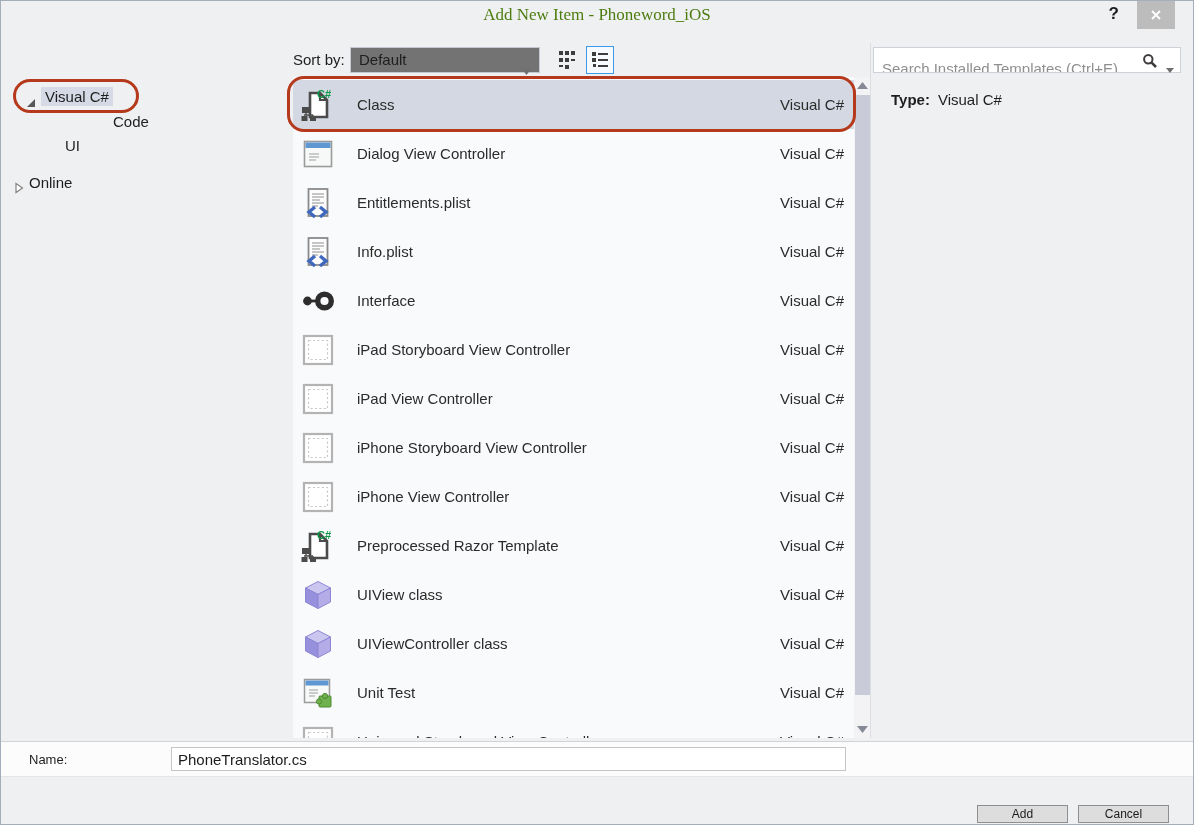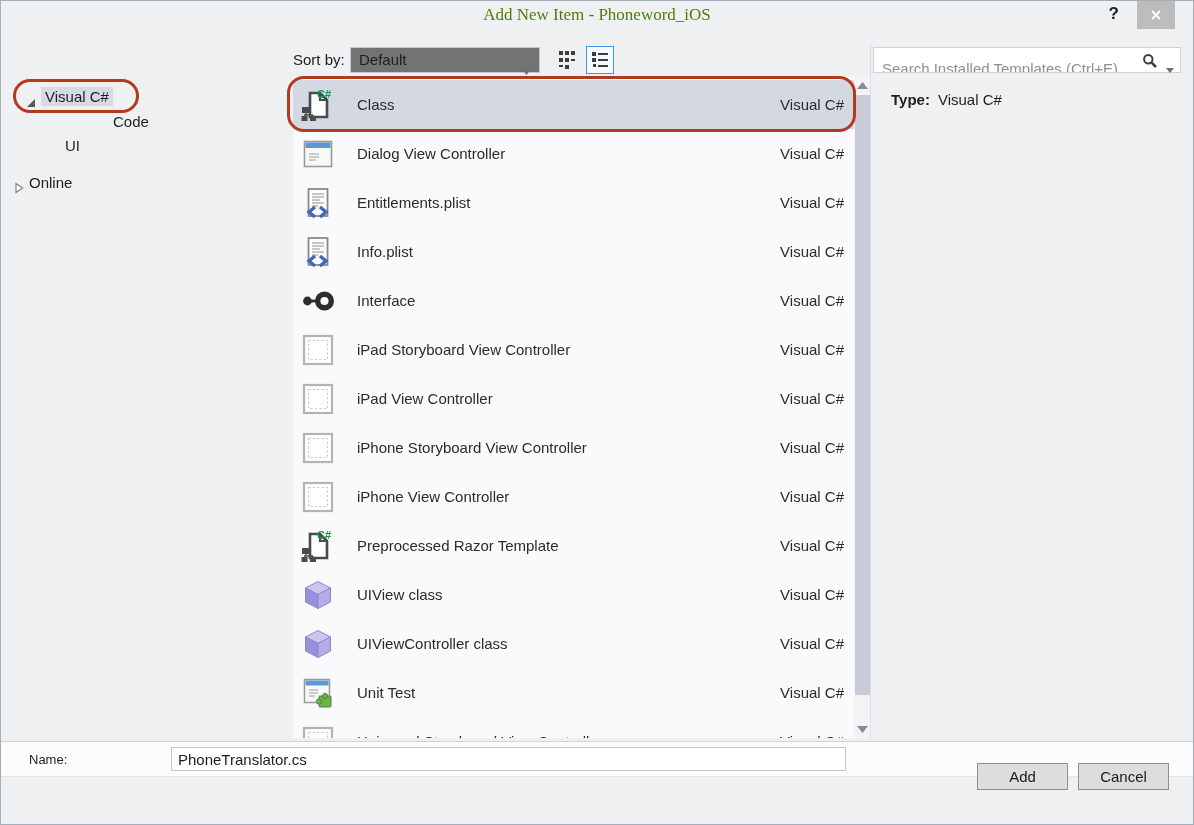--- a/index.html
+++ b/index.html
@@ -57,22 +57,22 @@
   .type-line{position:absolute;left:890px;top:90px;font-size:15px;}
   .type-line b{font-weight:bold;}
   .type-line span{margin-left:8px;}
   .descr{position:absolute;left:890px;top:120px;width:235px;font-size:15px;line-height:20px;color:#1e1e1e;}
   
   .name-strip{position:absolute;left:0;right:0;top:740px;height:36px;background:#fcfcfd;
       border-top:1px solid #d2d3d6;border-bottom:1px solid #e4e5e8;}
   .name-label{position:absolute;left:28px;top:747px;font-size:13px;line-height:24px;text-align:right;}
   .name-input{position:absolute;left:170px;top:746px;width:675px;height:24px;border:1px solid #c6c6c6;
       font-family:"Liberation Sans",sans-serif;font-size:15px;color:#1c1c1c;padding:0 6px;outline:0;}
-  .btn{position:absolute;top:762px;width:91px;height:27px;background:#dddddd;border:1px solid #8f8f8f;
-      font-family:"Liberation Sans",sans-serif;font-size:15px;color:#1b1b1b;cursor:default;}
+  .btn{position:absolute;top:804px;width:91px;height:18px;background:#dddddd;border:1px solid #8f8f8f;
+      font-family:"Liberation Sans",sans-serif;font-size:12px;color:#1b1b1b;cursor:default;}
   .btn.add{left:976px;} .btn.cancel{left:1077px;}
   
   .ann{position:absolute;border:3px solid #b5391d;pointer-events:none;}
   .ann.oval{left:12px;top:78px;width:126px;height:34px;border-radius:17px;}
   .ann.box{left:286px;top:75px;width:569px;height:56px;border-radius:17px;}
 </style>
 </head>
 <body>
 
 <div class="window">

